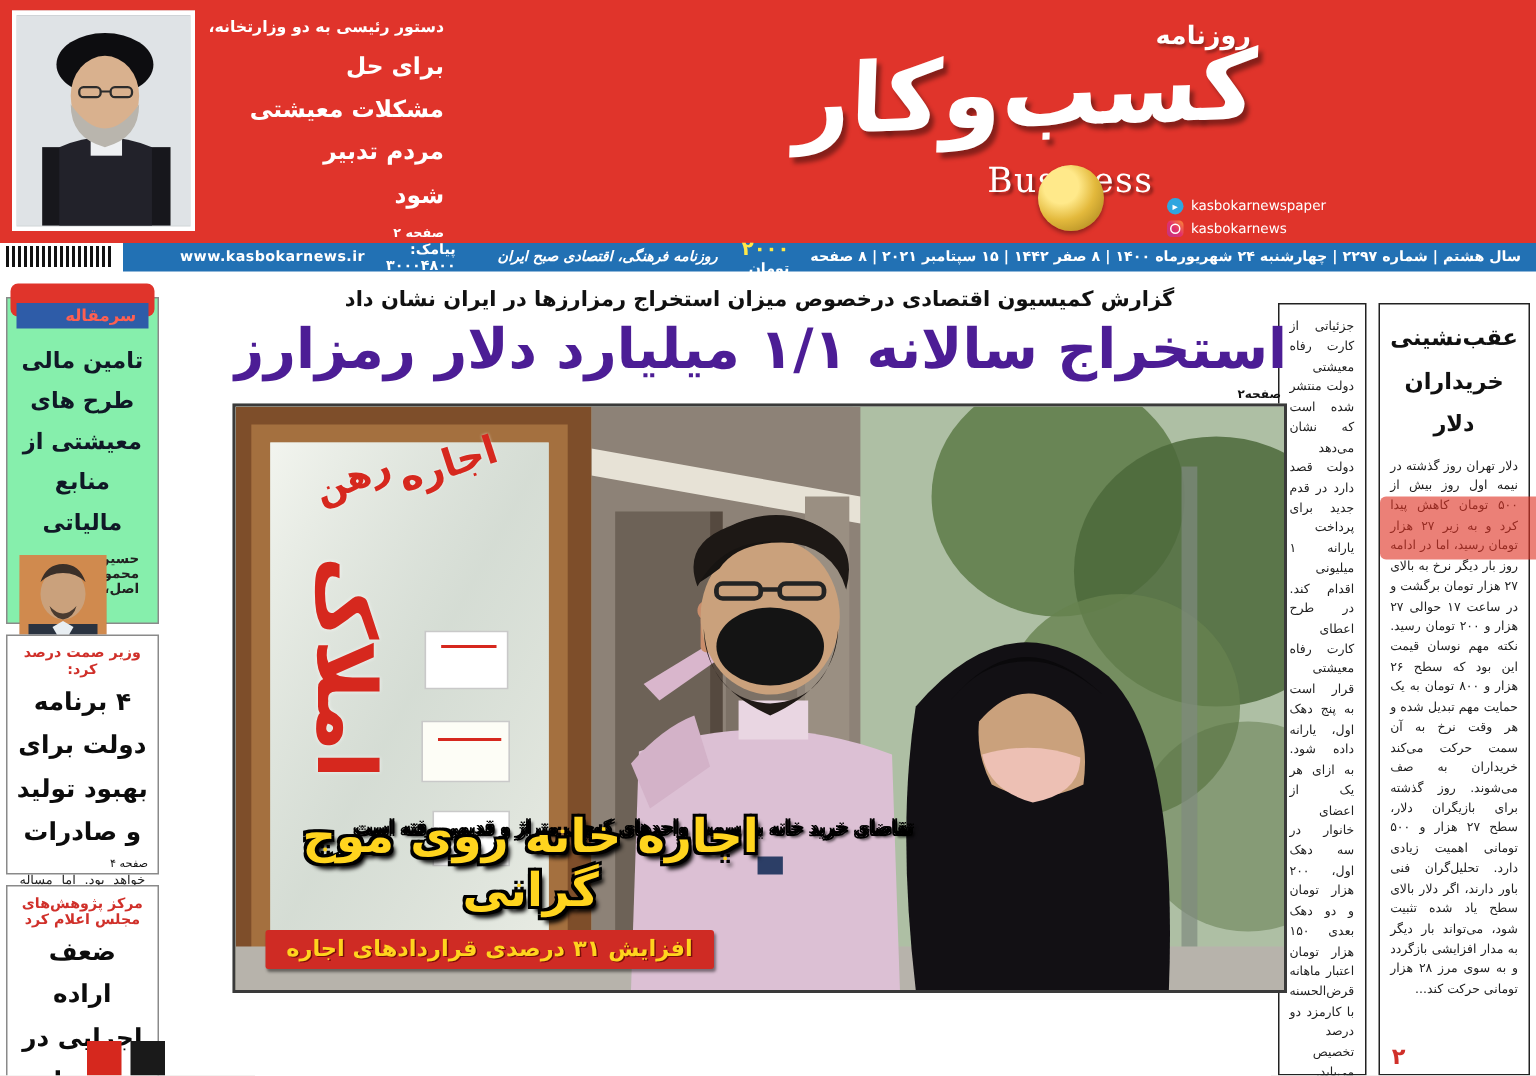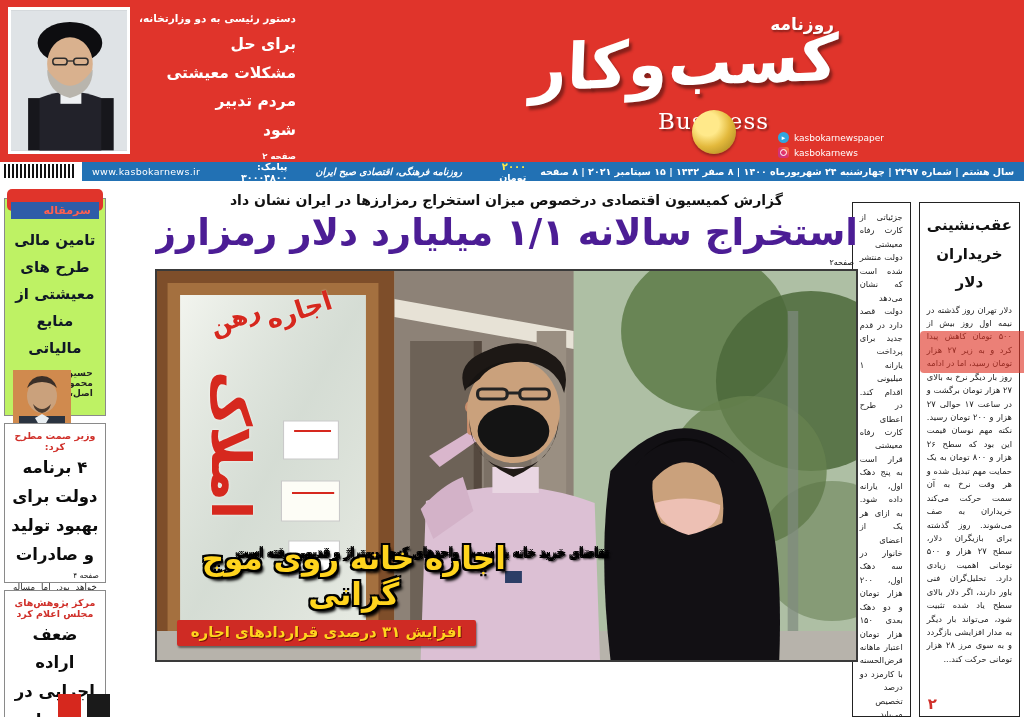--- a/index.html
+++ b/index.html
@@ -27,57 +27,57 @@
   .ig { width:11px; height:11px; border-radius:3px; background:linear-gradient(45deg,#c13584,#e1306c,#fd8d32); display:inline-flex; align-items:center; justify-content:center; }
   .ig::after { content:""; width:5px; height:5px; border:1px solid #fff; border-radius:50%; }
 
   
   .info-bar { position:relative; height:20px; background:#fff; }
   .barcode { position:absolute; left:4px; top:2px; width:72px; height:14px;
              background:repeating-linear-gradient(90deg,#111 0 2px,#fff 2px 4px); }
   .blue-bar { position:absolute; left:82px; right:0; top:0; height:19px; background:#2271b4; color:#fff;
               display:flex; align-items:center; gap:14px; padding:0 10px; font-size:9.5px; font-weight:bold; }
   .blue-bar .issue { white-space:nowrap; }
-  .blue-bar .price .amt { color:#ffe94a; font-size:10px; }
+  .blue-bar .price .amt { color:#ffe94a; font-size:13px; }
   .blue-bar .tagline { font-style:italic; white-space:nowrap; }
-  .blue-bar .website { direction:ltr; font-weight:normal; letter-spacing:.3px; }
+  .blue-bar .website { direction:ltr; font-weight:bold; letter-spacing:.3px;margin-left:28px; }
   .blue-bar .spacer { flex:1; }
 
   
   .content { position:relative; display:flex; gap:6px; padding:4px 4px 0 4px; height:535px; flex-direction:row; }
 
   
   .left-col { width:156px; display:flex; flex-direction:row; gap:8px; padding-top:16px; }
   .lc-box { position:relative; border:1px solid #222; background:#fff; padding:8px 7px 16px 7px; flex:1; }
   .lc-box h3 { text-align:center; font-size:15px; line-height:1.9; color:#111; margin-bottom:7px; }
   .lc-box p { font-size:8.3px; line-height:1.62; text-align:justify; color:#222; }
   .pg-num { position:absolute; bottom:3px; right:auto; left:8px; color:#d0302a; font-size:15px; font-weight:bold; }
   .stamp { position:absolute; top:128px; left:0; width:118px; height:42px; background:rgba(222,50,36,.62); border-radius:4px; filter:blur(.4px); }
 
   
   .center-col { flex:1; position:relative; padding-top:2px;padding-left:43px; }
   .kicker { text-align:center; font-size:14px; font-weight:bold; color:#111; margin-top:4px; }
   .headline { text-align:right; font-size:37px; font-weight:bold; color:#4c1d95; line-height:1.35; letter-spacing:-1px; white-space:nowrap; overflow:hidden; }
-  .headline-page { font-size:8px; font-weight:normal; color:#111; margin:0 4px 2px 0; }
+  .headline-page { font-size:8px; font-weight:bold; color:#111; margin:0 4px 2px 0; }
   .photo-frame { position:relative; height:393px; border:2px solid #3a3a3a; background:#cfd5cd; overflow:hidden; }
   .photo-frame svg { position:absolute; inset:0; }
   .sign-rahn { position:absolute; top:34px; left:52px; color:#d6281e; font-size:24px; font-weight:bold; transform:rotate(-22deg); text-shadow:0 0 2px rgba(255,255,255,.6); }
   .sign-ejareh { position:absolute; top:24px; left:108px; color:#d6281e; font-size:26px; font-weight:bold; transform:rotate(-18deg); text-shadow:0 0 2px rgba(255,255,255,.6); }
   .sign-amlak { position:absolute; top:100px; left:42px; color:#d6281e; font-size:54px; font-weight:bold; writing-mode:vertical-rl; letter-spacing:6px; text-shadow:0 0 3px rgba(255,255,255,.7); }
   .ov-kicker { position:absolute; bottom:100px; left:12px; width:440px; color:#000000; font-size:13px; font-weight:normal;
                text-shadow:1px 1px 0 #000,-1px -1px 0 #000,1px -1px 0 #000,-1px 1px 0 #000,2px 2px 2px #000; }
   .ov-title { position:absolute; bottom:48px; left:12px; width:370px; text-align:center; color:#ffd41e; font-size:31px; font-weight:bold;
               text-shadow:2px 2px 0 #000,-2px -2px 0 #000,2px -2px 0 #000,-2px 2px 0 #000,3px 4px 3px #000; }
   .ov-sub { position:absolute; bottom:14px; left:20px; background:#cf2b24; color:#ffd41e; font-size:15px; font-weight:bold; padding:3px 14px 5px; border-radius:2px;
             text-shadow:1px 1px 0 #7a0f0a; box-shadow:1px 2px 2px rgba(0,0,0,.45); }
   .photo-page { font-size:8px; font-weight:bold; color:#111; margin:3px 4px 0 0; }
 
   
   .right-col { width:188px; display:flex; flex-direction:column; gap:7px; padding-top:12px; position:relative; }
-  .editorial { position:relative; border:1px solid #8a8a8a; background:#bef264; padding:26px 8px 6px 8px; height:218px; }
+  .editorial { position:relative; border:1px solid #8a8a8a; background:#86efac; padding:26px 8px 6px 8px; height:218px; }
   .ed-tab { position:absolute; top:-10px; left:2px; width:96px; height:22px; background:#e0342b; border-radius:5px; }
   .ed-label { position:absolute; top:3px; right:6px; left:6px; height:17px; background:#2e5ca8; display:flex; align-items:center; padding:0 8px; }
   .ed-label span { color:#ff5f50; font-size:11px; font-weight:bold; }
   .editorial h2 { text-align:center; font-size:15px; line-height:1.8; color:#101826; margin:2px 0 6px; }
   .ed-photo { float:left; width:58px; height:80px; margin:2px 6px 3px 0; background:linear-gradient(#d98b4a,#b96a33); position:relative; overflow:hidden; }
   .ed-author { font-size:9px; font-weight:bold; color:#222; display:flex; align-items:center; gap:4px; }
   .dot { width:7px; height:7px; border-radius:50%; background:#e8c23a; display:inline-block; }
   .ed-role { font-size:8.5px; color:#333; margin:2px 14px 4px 0; }
   .ed-body { font-size:8.6px; line-height:1.65; text-align:justify; color:#222; }
   .ed-more { color:#d0302a; font-size:8.6px; font-weight:bold; }
@@ -265,21 +265,21 @@
         <div class="ed-author">
           <span class="dot"></span>
           <span>حسین محمودی اصل،</span>
         </div>
         <div class="ed-role">کارشناس اقتصادی</div>
         <p class="ed-body"><span>استفاده از سبدهای معیشتی و طرح های حمایتی برای حمایت از مردم به ویژه اقشار آسیب پذیر در کل طرحی خوب است که اگر منابع تامین مالی آن درست باشد کارساز خواهد بود. اما مساله این است که محل...</span>
           <span class="ed-more">متن کامل در صفحه ۳</span></p>
       </article>
 
       <article class="sb-box">
-        <div class="sb-kicker">وزیر صمت مطرح کرد:</div>
+        <div class="sb-kicker">وزیر صمت درصد کرد:</div>
         <h2>۴ برنامه دولت برای بهبود تولید و صادرات</h2>
         <span class="sb-page">صفحه ۴</span>
       </article>
 
       <article class="sb-box">
         <div class="sb-kicker">مرکز پژوهش‌های مجلس اعلام کرد</div>
         <h2>ضعف اراده اجرایی در تسهیل مجوزهای کسب و کار</h2>
         <span class="sb-page">صفحه ۲</span>
       </article>
 

